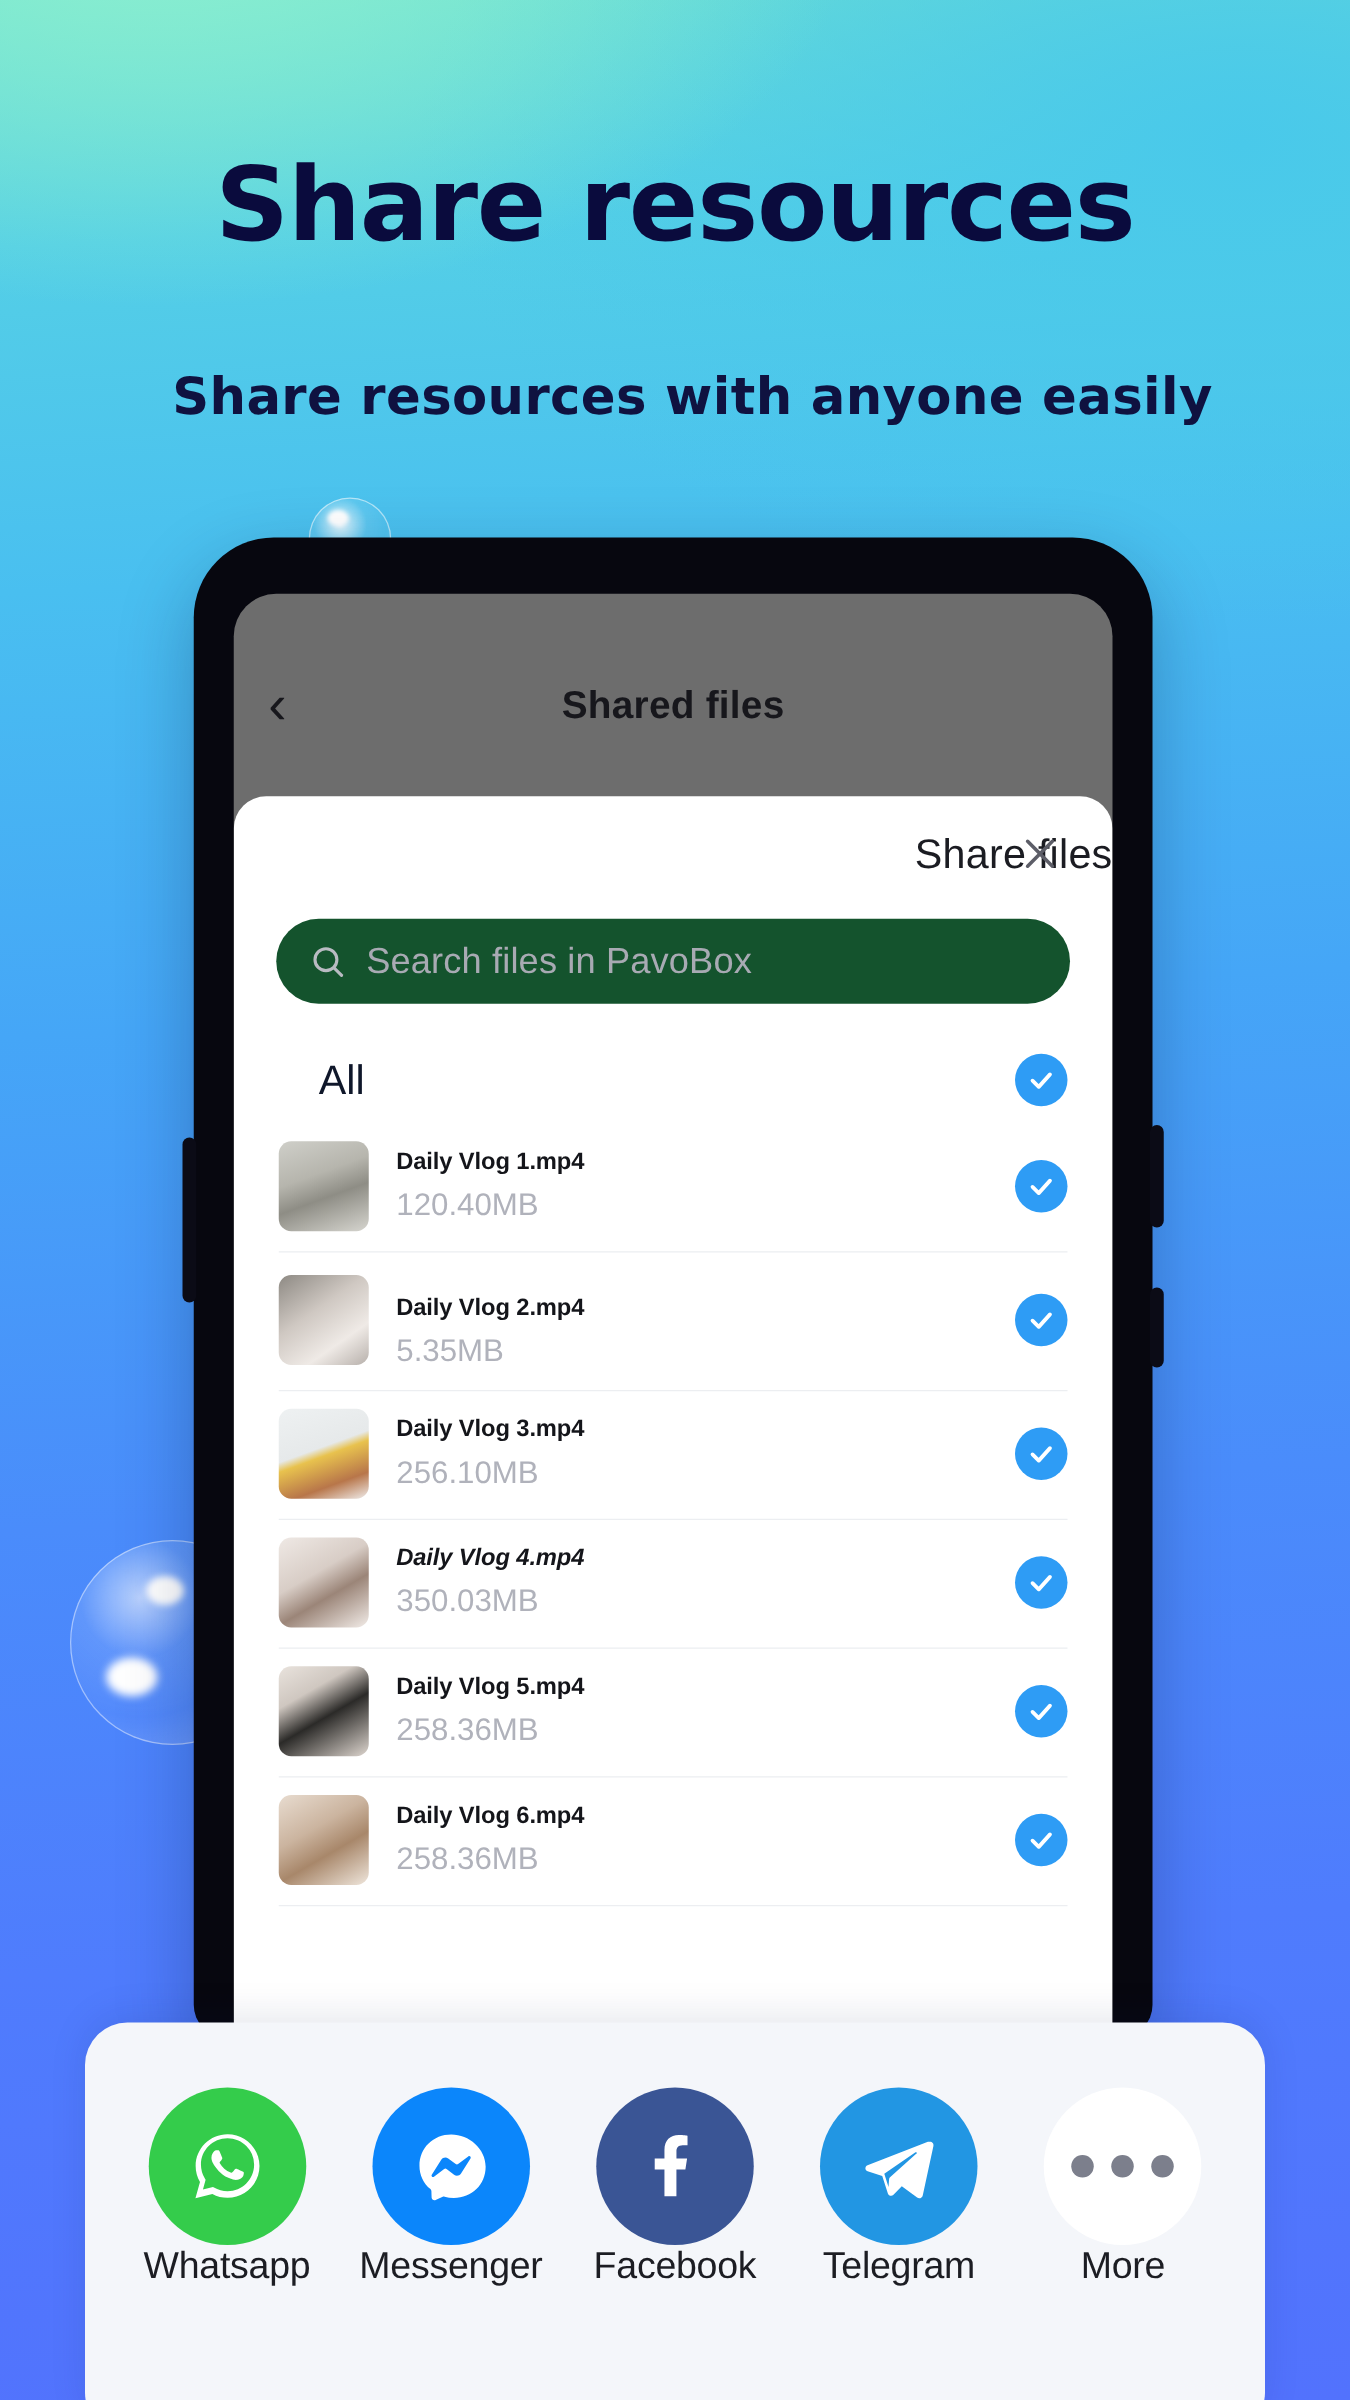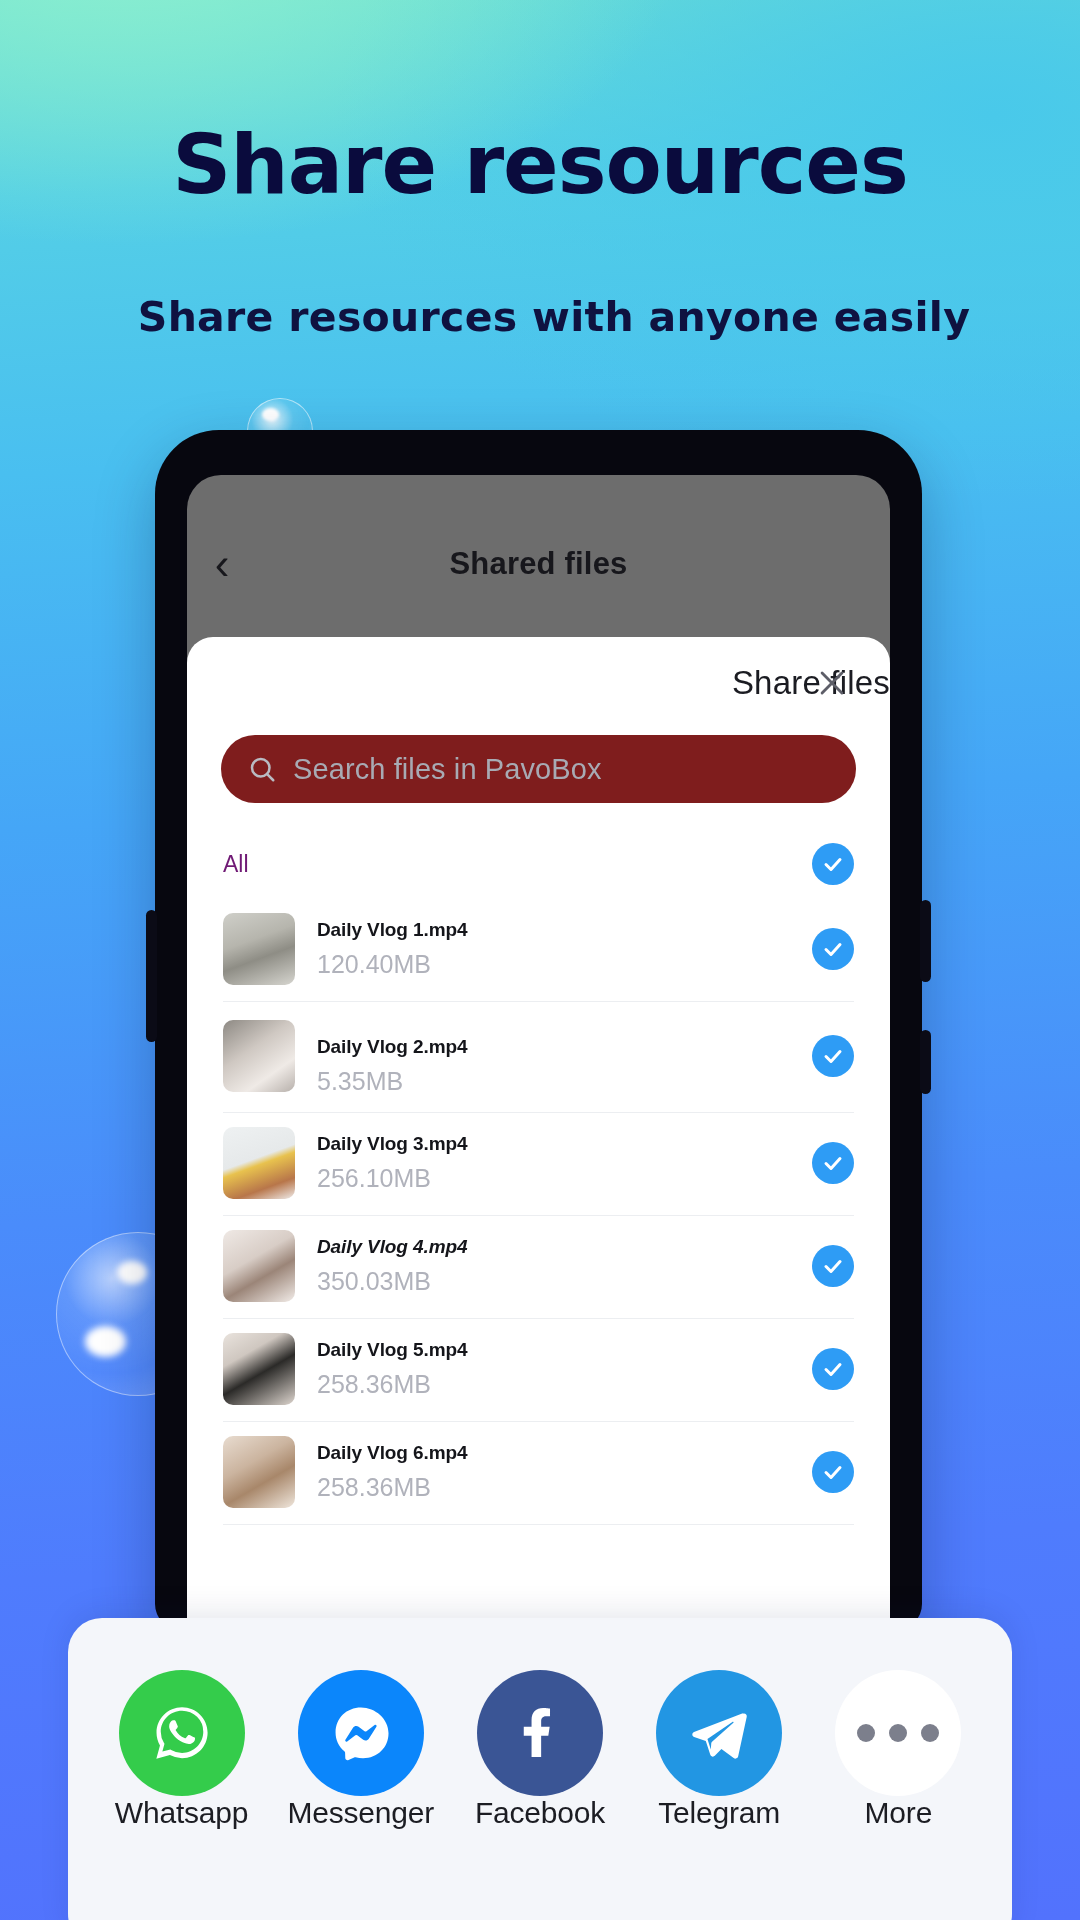--- a/index.html
+++ b/index.html
@@ -96,33 +96,33 @@
   .sheet-title { font-size:33px; color:#1b1c22; letter-spacing:.2px; }
   .sheet-close {
     position:absolute; right:36px; top:50%; transform:translateY(-50%);
     width:44px; height:44px; display:flex; align-items:center; justify-content:center;
     color:#5d5e68;
   }
   .sheet-close svg { width:34px; height:34px; display:block; }
 
   .searchbar {
     margin:6px 34px 0 34px; height:68px; border-radius:34px;
-    background:#7f1d1d; display:flex; align-items:center; padding:0 26px;
+    background:#14532d; display:flex; align-items:center; padding:0 26px;
   }
   .search-icon { width:30px; height:30px; flex:0 0 auto; color:#b9bbc2; }
   .search-icon svg { width:30px; height:30px; display:block; }
   .search-placeholder {
     margin-left:16px; font-size:29px; color:#a8aab3; letter-spacing:.1px;
   }
 
   .all-row {
     display:flex; align-items:center; justify-content:space-between;
     margin:26px 36px 0 36px; height:70px;
   }
-  .all-label { font-size:23px; color:#701a75; }
+  .all-label { font-size:33px; color:#0f172a;margin-left:32px; }
 
   .file-list { margin:0 36px; }
   .file-row {
     display:flex; align-items:center; gap:22px;
     padding:14px 0 16px 0;
     border-bottom:1px solid #eceef1;
   }
   .thumb {
     width:72px; height:72px; border-radius:10px; flex:0 0 auto;
     background-size:cover; background-position:center;

